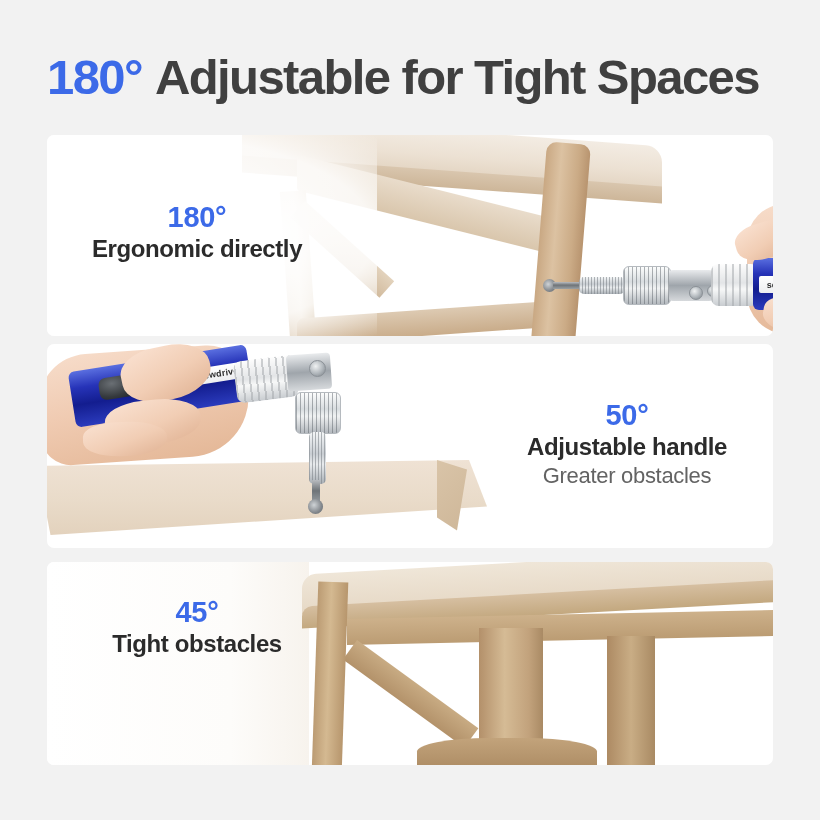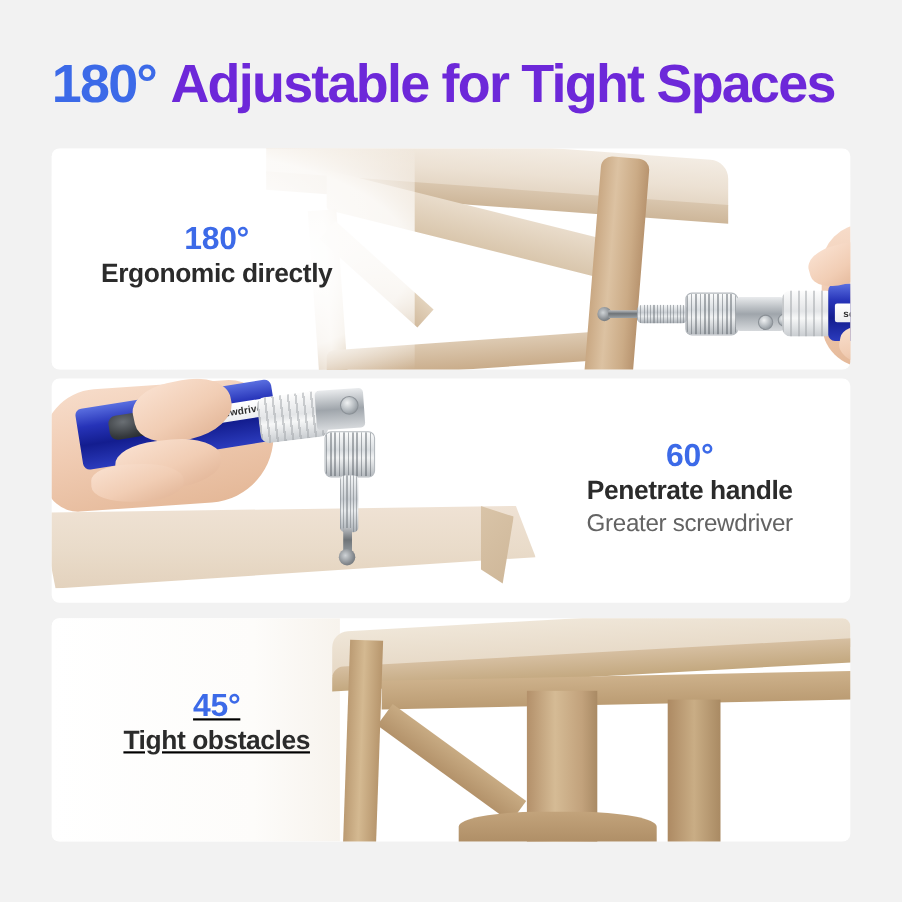--- a/index.html
+++ b/index.html
@@ -27,21 +27,21 @@
   }
   .headline-angle {
     font-size: 49px;
     font-weight: bold;
     color: #3c6ae8;
     line-height: 1;
   }
   .headline-rest {
     font-size: 49px;
     font-weight: bold;
-    color: #6d28d9;
+    color: #404040;
     line-height: 1;
     margin-left: 13px;
   }
 
   
   .panel {
     position: absolute;
     left: 47px;
     width: 726px;
     background: #ffffff;
@@ -75,21 +75,21 @@
   }
   .caption .secondary {
     font-size: 22px;
     font-weight: normal;
     color: #636363;
     line-height: 1.3;
     letter-spacing: -0.3px;
   }
   #caption-1 { left: 52px;  top: 200px; width: 290px; }
   #caption-2 { left: 482px; top: 398px; width: 290px; }
-  #caption-3 { left: 52px;  top: 625px; width: 290px; text-decoration: underline; }
+  #caption-3 { left: 52px;  top: 595px; width: 290px; }
 
   
   .scene { position: absolute; inset: 0; }
 
   
   .wood { position: absolute; }
 
   
   
   .p1-glow {
@@ -346,23 +346,23 @@
 
       <div class="collar" style="left:248px; top:48px; width:46px; height:42px;"></div>
       <div class="shaft-knurl" style="left:262px; top:88px; width:17px; height:52px;"></div>
       <div class="bit" style="left:265px; top:136px; width:8px; height:24px;"></div>
       <div class="screw-head" style="left:261px; top:155px; width:15px; height:15px;"></div>
     </div>
   </div>
 </div>
 
 <div class="caption" id="caption-2">
-  <div class="angle">60°</div>
-  <div class="primary">Penetrate handle</div>
-  <div class="secondary">Greater screwdriver</div>
+  <div class="angle">50°</div>
+  <div class="primary">Adjustable handle</div>
+  <div class="secondary">Greater obstacles</div>
 </div>
 
 <div class="panel" id="panel-3">
   <div class="scene">
 
     <div class="p3-whitewall"></div>
     <div class="wood p3-top"></div>
     <div class="wood p3-top-edge"></div>
     <div class="wood p3-apron"></div>
     <div class="wood p3-brace"></div>

